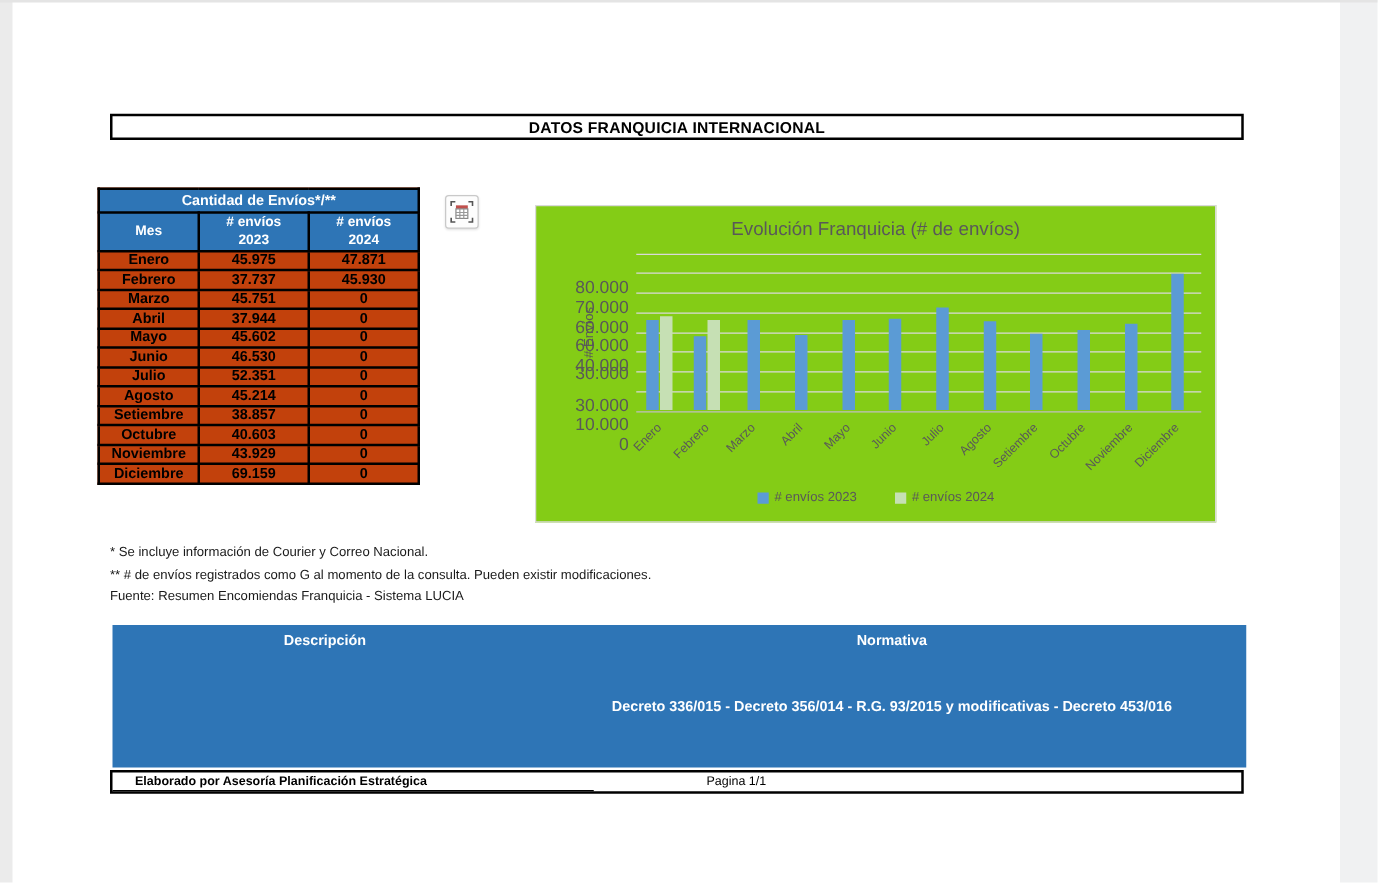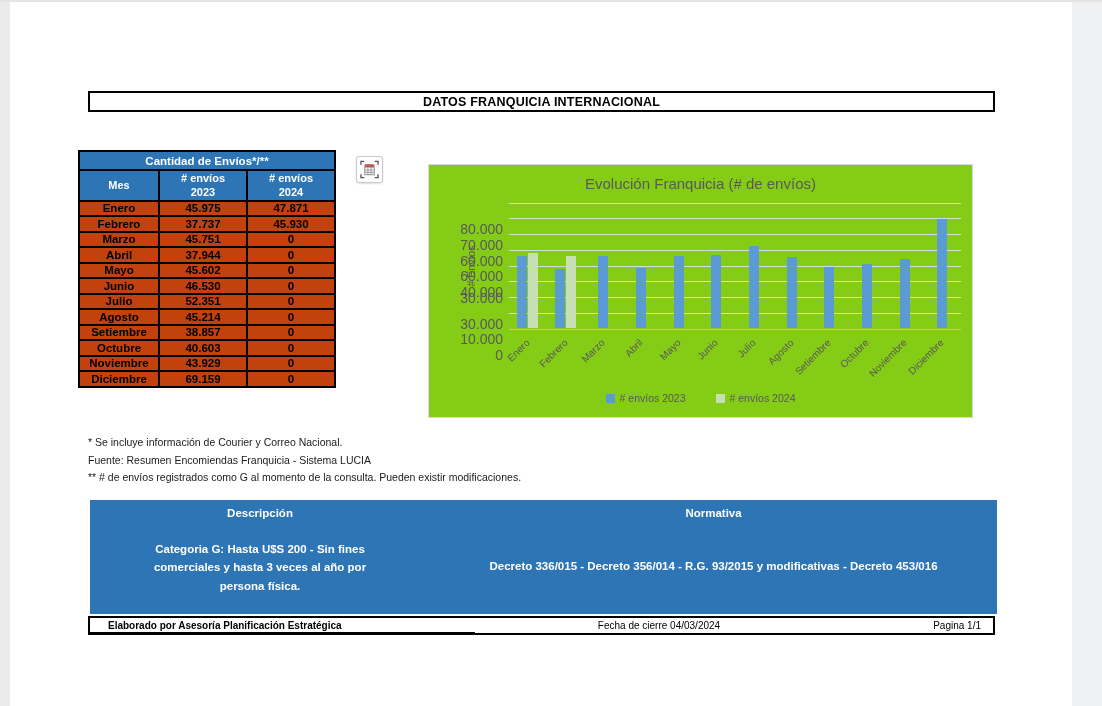--- a/index.html
+++ b/index.html
@@ -262,32 +262,30 @@
       </span>
       <span class="legend-item">
         <span class="legend-swatch" style="background: rgb(198, 224, 180);"></span>
         <span># envíos 2024</span>
       </span>
     </div>
 </div>
 
 <div class="footnotes">
   <div>* Se incluye información de Courier y Correo Nacional.</div>
+  <div>** # de envíos registrados como G al momento de la consulta. Pueden existir modificaciones.</div>
   <div>Fuente:  Resumen Encomiendas Franquicia - Sistema LUCIA</div>
-  <div>** # de envíos registrados como G al momento de la consulta. Pueden existir modificaciones.</div>
 </div>
 
 <div class="info-box">
   <div class="info-col-desc">
     <div class="info-head">Descripción</div>
-    <div class="info-desc-body">Categoria G: Hasta U$S 200 - Sin fines comerciales y hasta 3 veces al año por persona física.</div>
   </div>
   <div class="info-col-norm">
     <div class="info-head">Normativa</div>
     <div class="info-norm-body">Decreto 336/015 - Decreto 356/014 - R.G. 93/2015 y modificativas  - Decreto 453/016</div>
   </div>
 </div>
 
 <div class="footer-bar">
   <div class="footer-left">Elaborado por Asesoría Planificación Estratégica</div>
-  <div class="footer-center">Fecha de cierre 04/03/2024</div>
   <div class="footer-right">Pagina 1/1</div>
 </div>
 
 </body></html>

